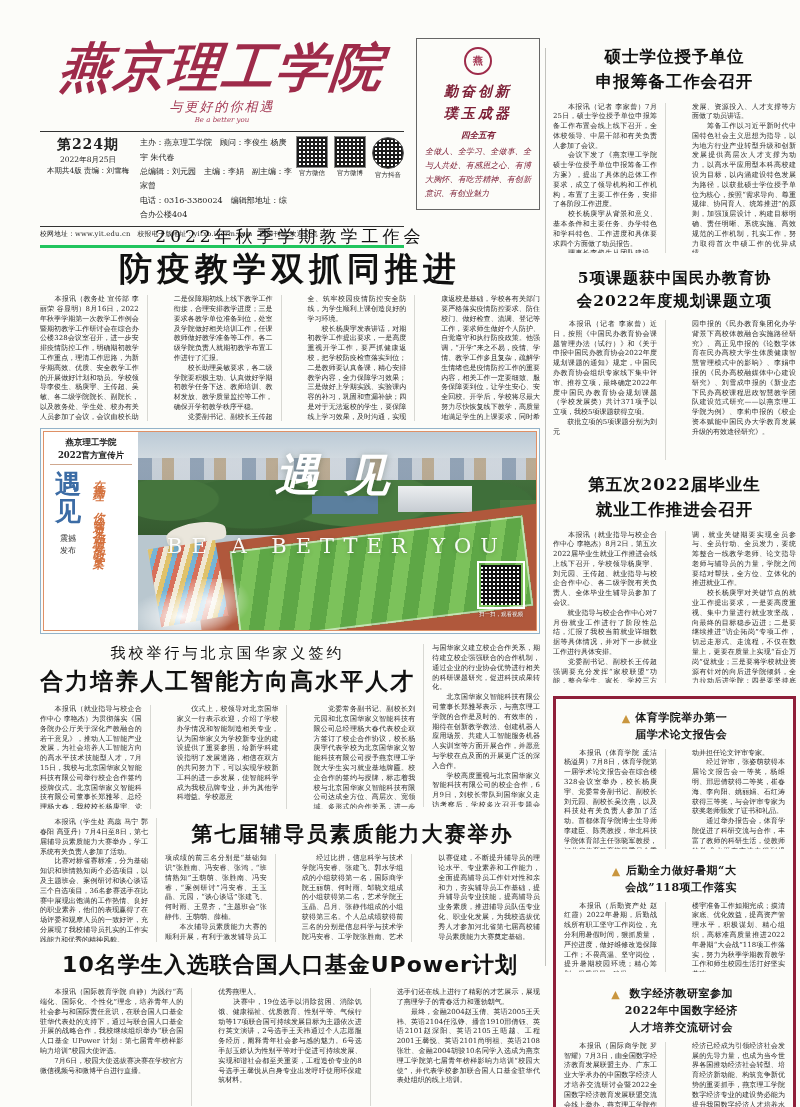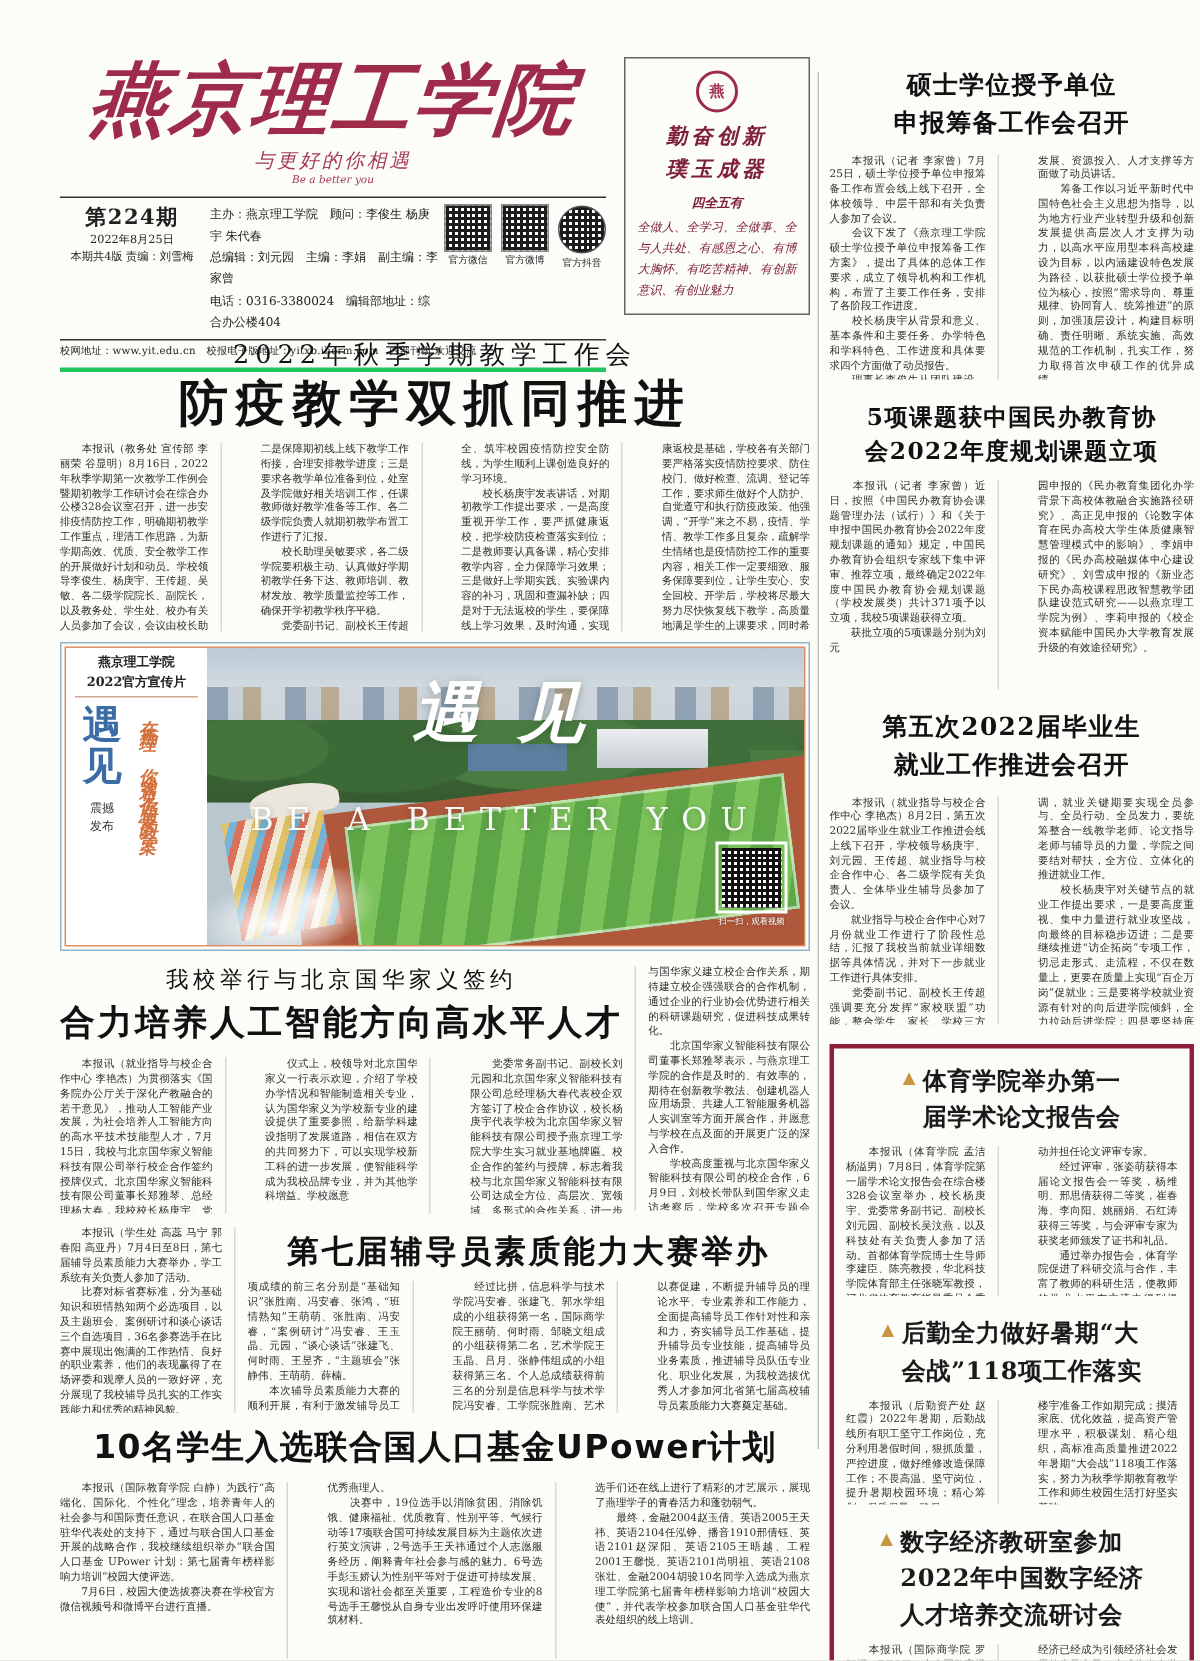--- a/index.html
+++ b/index.html
@@ -136,21 +136,21 @@
   .r-title.small { font-size:15.5px; }
   .h-r1 { height:150px; }
   .h-r2 { height:140px; }
   .h-r3 { height:152px; }
 
   .box { border:3px solid #8e1f3a; padding:10px 8px 12px; margin-top:4px; }
   .box-art { margin-bottom:13px; }
   .box-art:last-child { margin-bottom:0; }
   .box-head { display:flex; justify-content:center; align-items:flex-start; gap:5px; }
   .tri { color:#c9963f; font-size:11px; line-height:1; margin-top:4px; }
-  .box-title { text-align:left; font-weight:bold; font-size:16px; line-height:1.55;
+  .box-title { text-align:center; font-weight:bold; font-size:11px; line-height:1.55;
                white-space:pre-line; color:#1a1a1a; letter-spacing:0.5px; }
   .h-b1 { height:100px; }
   .h-b2 { height:70px; }
   .h-b3 { height:116px; }
   .box .cols { margin-top:6px; }
 </style>
 </head>
 <body>
 
 <div class="page">

